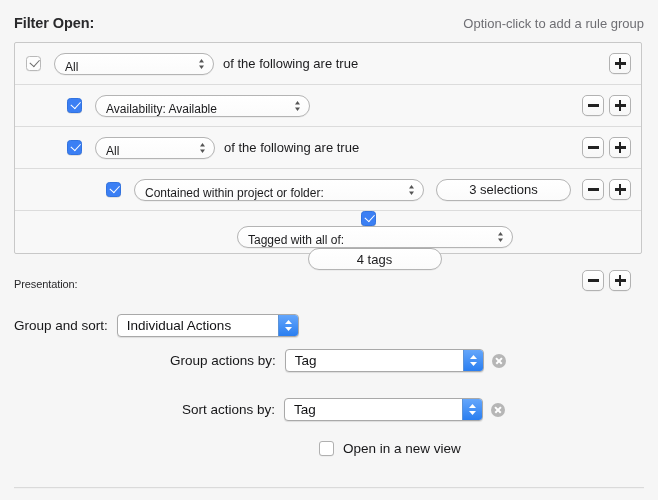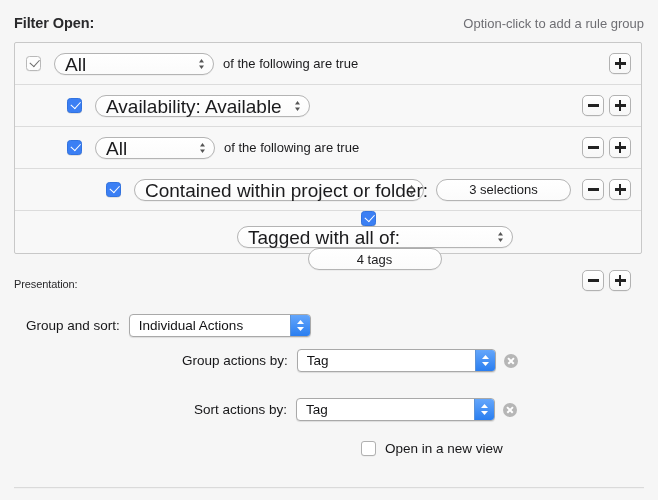--- a/index.html
+++ b/index.html
@@ -107,24 +107,24 @@
   }
 
   
   .popup-bevel {
     height: 22px;
     box-sizing: border-box;
     background: linear-gradient(#ffffff, #fbfbfb);
     border: 1px solid #b4b4b4;
     border-radius: 11px;
     display: inline-flex;
-    align-items: flex-start;
+    align-items: flex-end;
     padding: 0 20px 0 10px;
     position: relative;
-    font-size: 19px;
+    font-size: 12px;
     color: #1b1b1d;
     box-shadow: 0 0.5px 0.5px rgba(0,0,0,0.08);
     white-space: nowrap;
     flex: none;
   }
   .popup-bevel .chev {
     position: absolute;
     right: 8px;
     top: 50%;
     transform: translateY(-50%);
@@ -198,21 +198,20 @@
     left: 14px;
     font-size: 11px;
     font-weight: normal;
     color: #2a2a2c;
     letter-spacing: -0.1px;
   }
   .form-row {
     position: absolute;
     display: flex;
     align-items: center;
-    margin-left: 12px;
   }
   .form-label {
     font-size: 13.5px;
     color: #161618;
     text-align: right;
     white-space: nowrap;
   }
 
   
   .popup-blue {
@@ -260,21 +259,20 @@
     height: 1.7px;
     background: #fff;
   }
   .clear-btn::before { transform: rotate(45deg); }
   .clear-btn::after  { transform: rotate(-45deg); }
 
   .check-row {
     position: absolute;
     display: flex;
     align-items: center;
-    margin-left: 42px;
   }
   .check-row .lbl {
     margin-left: 9px;
     font-size: 13.5px;
     color: #161618;
     white-space: nowrap;
   }
 
   .bottom-rule {
     position: absolute;

